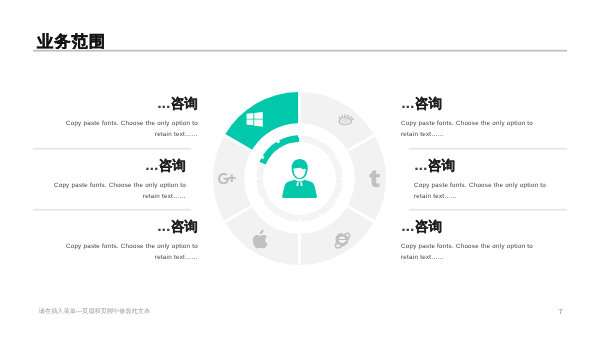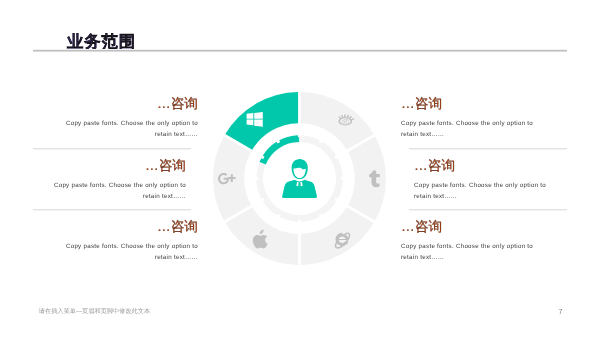--- a/index.html
+++ b/index.html
@@ -3,27 +3,27 @@
 <meta charset="utf-8">
 <style>
   html,body{margin:0;padding:0;}
   body{width:600px;height:337px;background:#ffffff;overflow:hidden;
        font-family:"Liberation Sans",sans-serif;-webkit-font-smoothing:antialiased;
        text-rendering:geometricPrecision;}
   .slide{position:relative;width:600px;height:337px;background:#fff;
          will-change:transform;}
 
   .title{position:absolute;left:37px;top:34px;font-size:16.4px;font-weight:900;
-         color:#8b5cf6;letter-spacing:0.9px;line-height:16.4px;margin-left:30px;
+         color:#0f172a;letter-spacing:0.9px;line-height:16.4px;
          -webkit-text-stroke:0.4px #141414;}
   .title-rule{position:absolute;left:33px;top:49px;width:534px;height:3px;
               background:linear-gradient(to bottom,#ffffff 0%,#f2f2f2 18%,#bebebe 50%,#d8d8d8 82%,#ffffff 100%);}
 
   .blk{position:absolute;}
-  .blk .hd{font-size:13.7px;font-weight:normal;color:#c2410c;line-height:13.7px;letter-spacing:0px;
+  .blk .hd{font-size:13.7px;font-weight:bold;color:#404040;line-height:13.7px;letter-spacing:0px;
            -webkit-text-stroke:0.22px #191919;}
   .blk .bd{font-size:6.2px;color:#3d3d3d;line-height:10.4px;letter-spacing:.28px;margin-top:8.5px;}
   .r-al{text-align:right;}
   .l-al{text-align:left;}
 
   .divider{position:absolute;height:3px;
            background:linear-gradient(to bottom,#ffffff 0%,#ffffff 16%,#e0e0e0 42%,#ededed 76%,#ffffff 100%);}
 
   .footer{position:absolute;left:38.8px;top:308.2px;font-size:6.2px;color:#9a9a9a;letter-spacing:0px;line-height:8px;}
   .pageno{position:absolute;left:554.5px;top:306.8px;width:12px;text-align:center;font-size:7.3px;color:#7d7d7d;}

